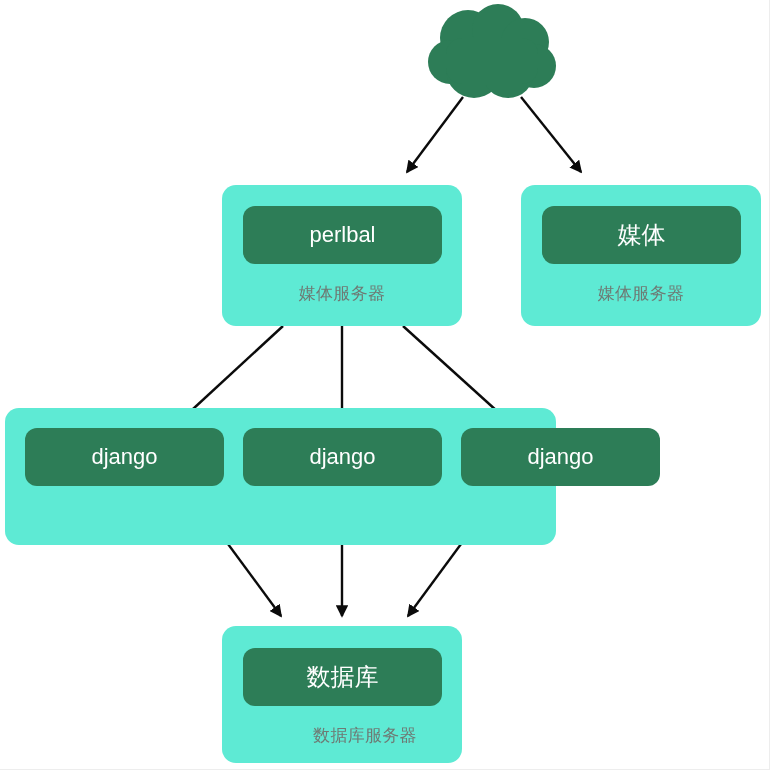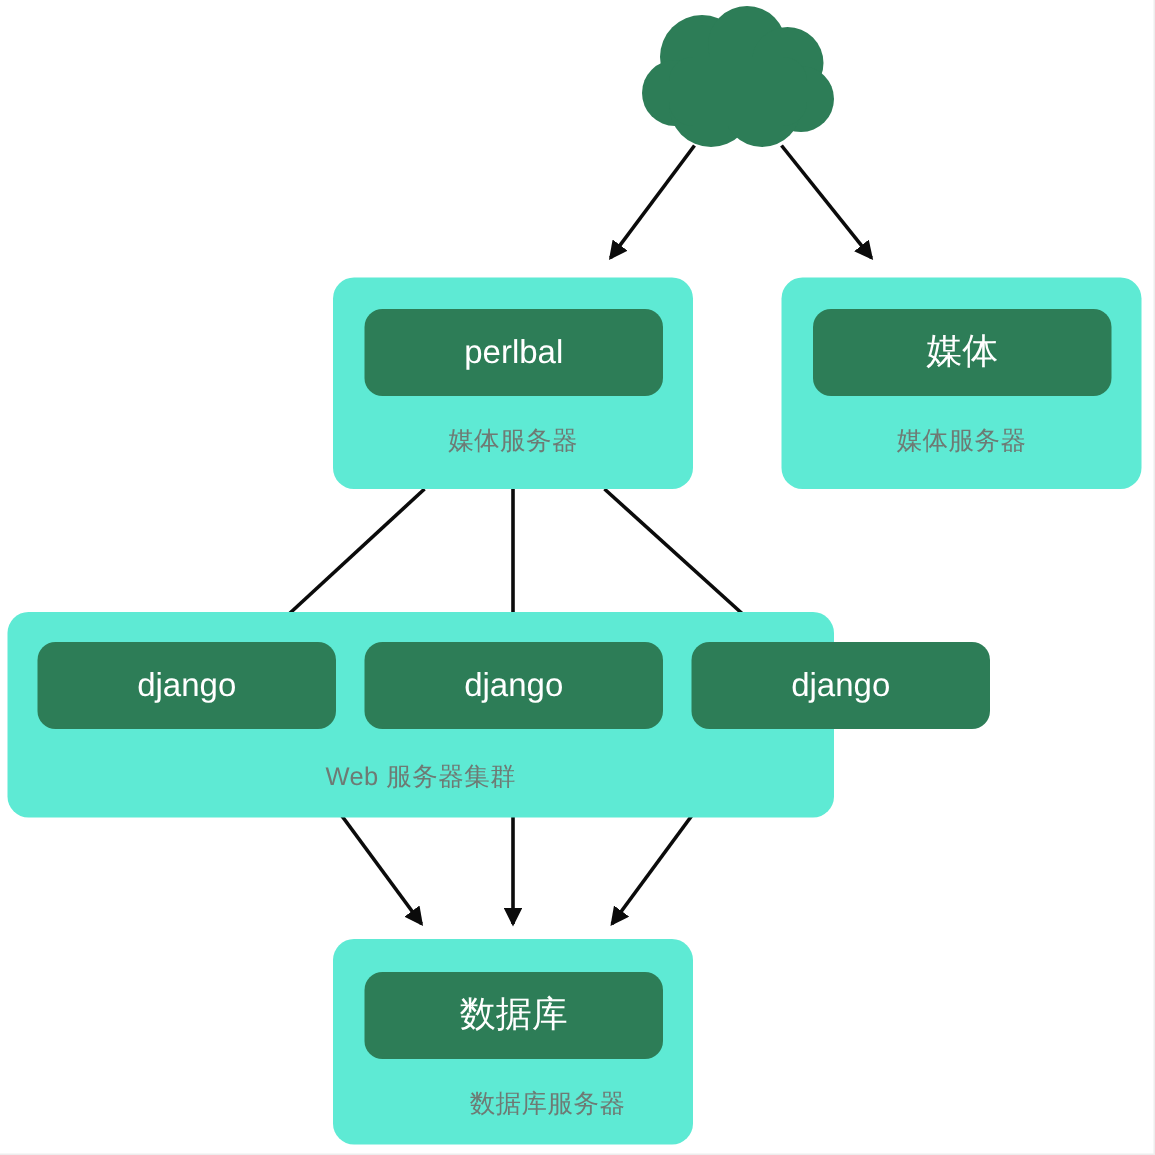--- a/index.html
+++ b/index.html
@@ -126,21 +126,20 @@
   <div class="group" style="left:5px; top:408px; width:551px; height:137px;">
     <div class="node" style="left:20px; top:20px; width:199px; height:58px;">
       <span class="node-label">django</span>
     </div>
     <div class="node" style="left:238px; top:20px; width:199px; height:58px;">
       <span class="node-label">django</span>
     </div>
     <div class="node" style="left:456px; top:20px; width:199px; height:58px;">
       <span class="node-label">django</span>
     </div>
-    <div class="group-label" style="top:98px;">Web 服务器集群</div>
   </div>
 
   <div class="group" style="left:222px; top:626px; width:240px; height:137px;">
     <div class="node cjk" style="left:21px; top:22px; width:199px; height:58px;">
       <span class="node-label">数据库</span>
     </div>
     <div class="group-label" style="top:98px;margin-left:46px;">数据库服务器</div>
   </div>
 
 </div>

